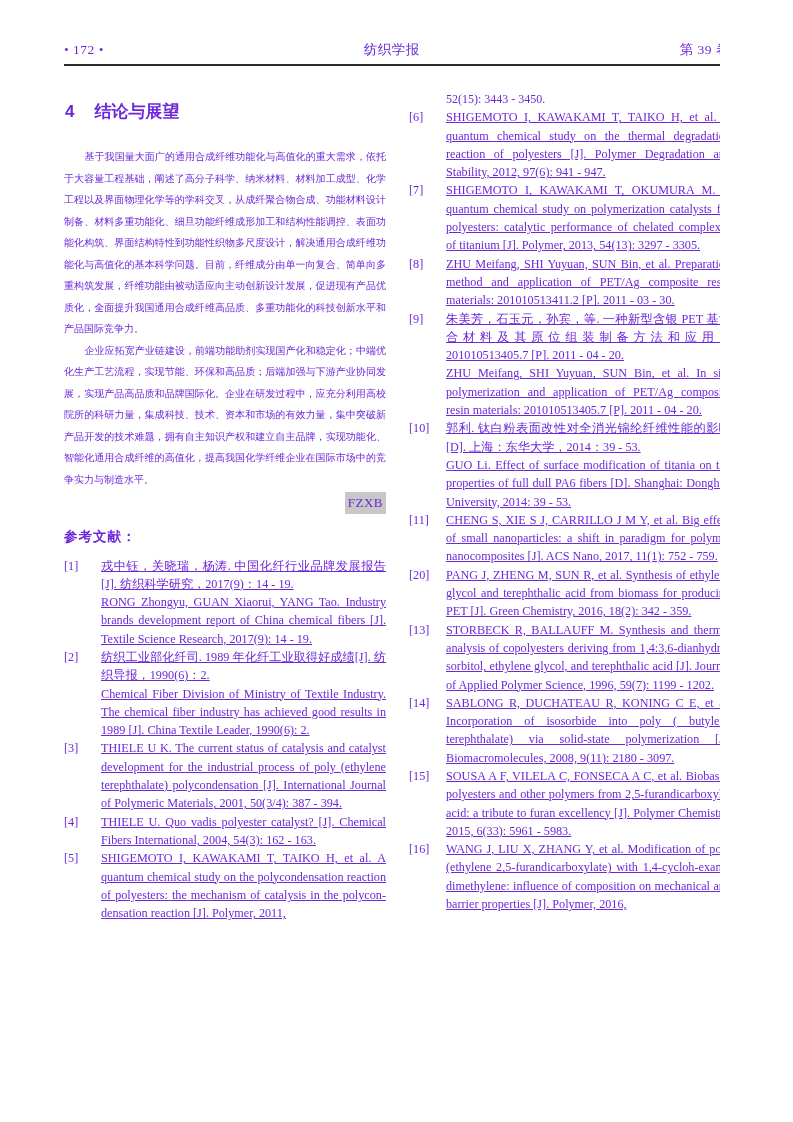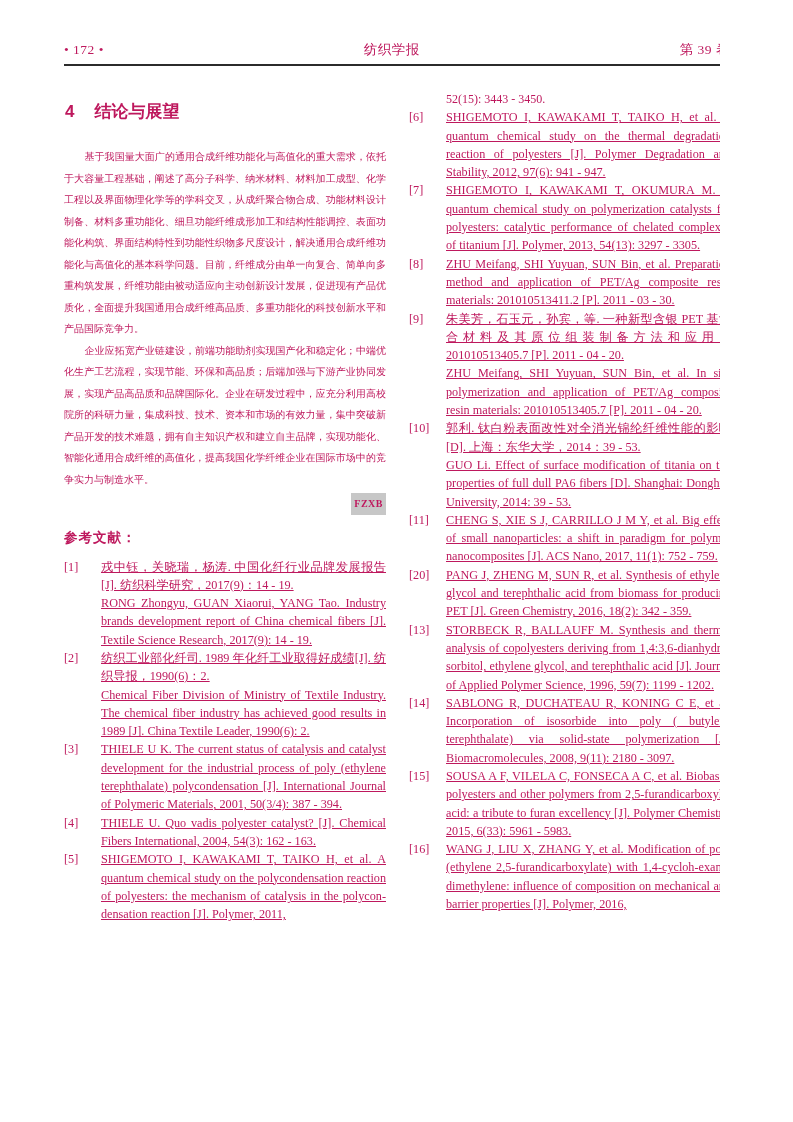--- a/index.html
+++ b/index.html
@@ -2,21 +2,21 @@
 <html><head>
 <meta charset="utf-8">
 <style>
   html, body { margin: 0; padding: 0; background: #ffffff; }
   .page {
     position: relative;
     width: 720px;
     height: 1122px;
     background: #ffffff;
     font-family: "Liberation Serif", "DejaVu Serif", serif;
-    color: #be185d;
+    color: #6d28d9;
     overflow: hidden;
   }
   .page-header {
     position: absolute;
     top: 41px; left: 64px; width: 666px;
     display: flex;
     justify-content: space-between;
     align-items: baseline;
     font-size: 13.5px;
     letter-spacing: 0.5px;
@@ -52,22 +52,22 @@
     text-indent: 2.05em;
   }
   .endmark-row {
     text-align: right;
     line-height: 21.5px;
     margin-top: 1px;
   }
   .endmark {
     display: inline-block;
     background: #c7c7c7;
-    font-weight: bold;
-    font-size: 10px;
+    font-weight: normal;
+    font-size: 13px;
     letter-spacing: 0.5px;
     padding: 0 3px;
   }
   .refs-heading {
     margin: 14px 0 11px 0;
     font-size: 13.5px;
     font-weight: bold;
     letter-spacing: 1px;
   }
   .ref-list { font-size: 12.2px; line-height: 18.3px; }

